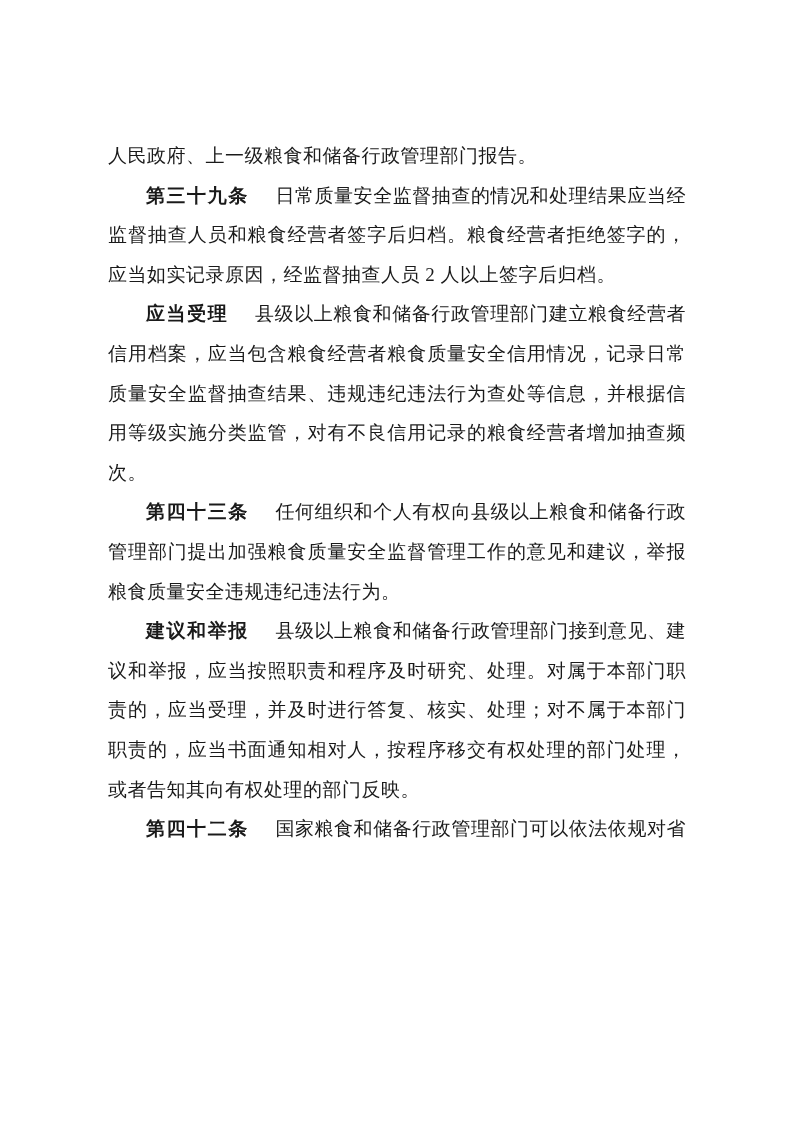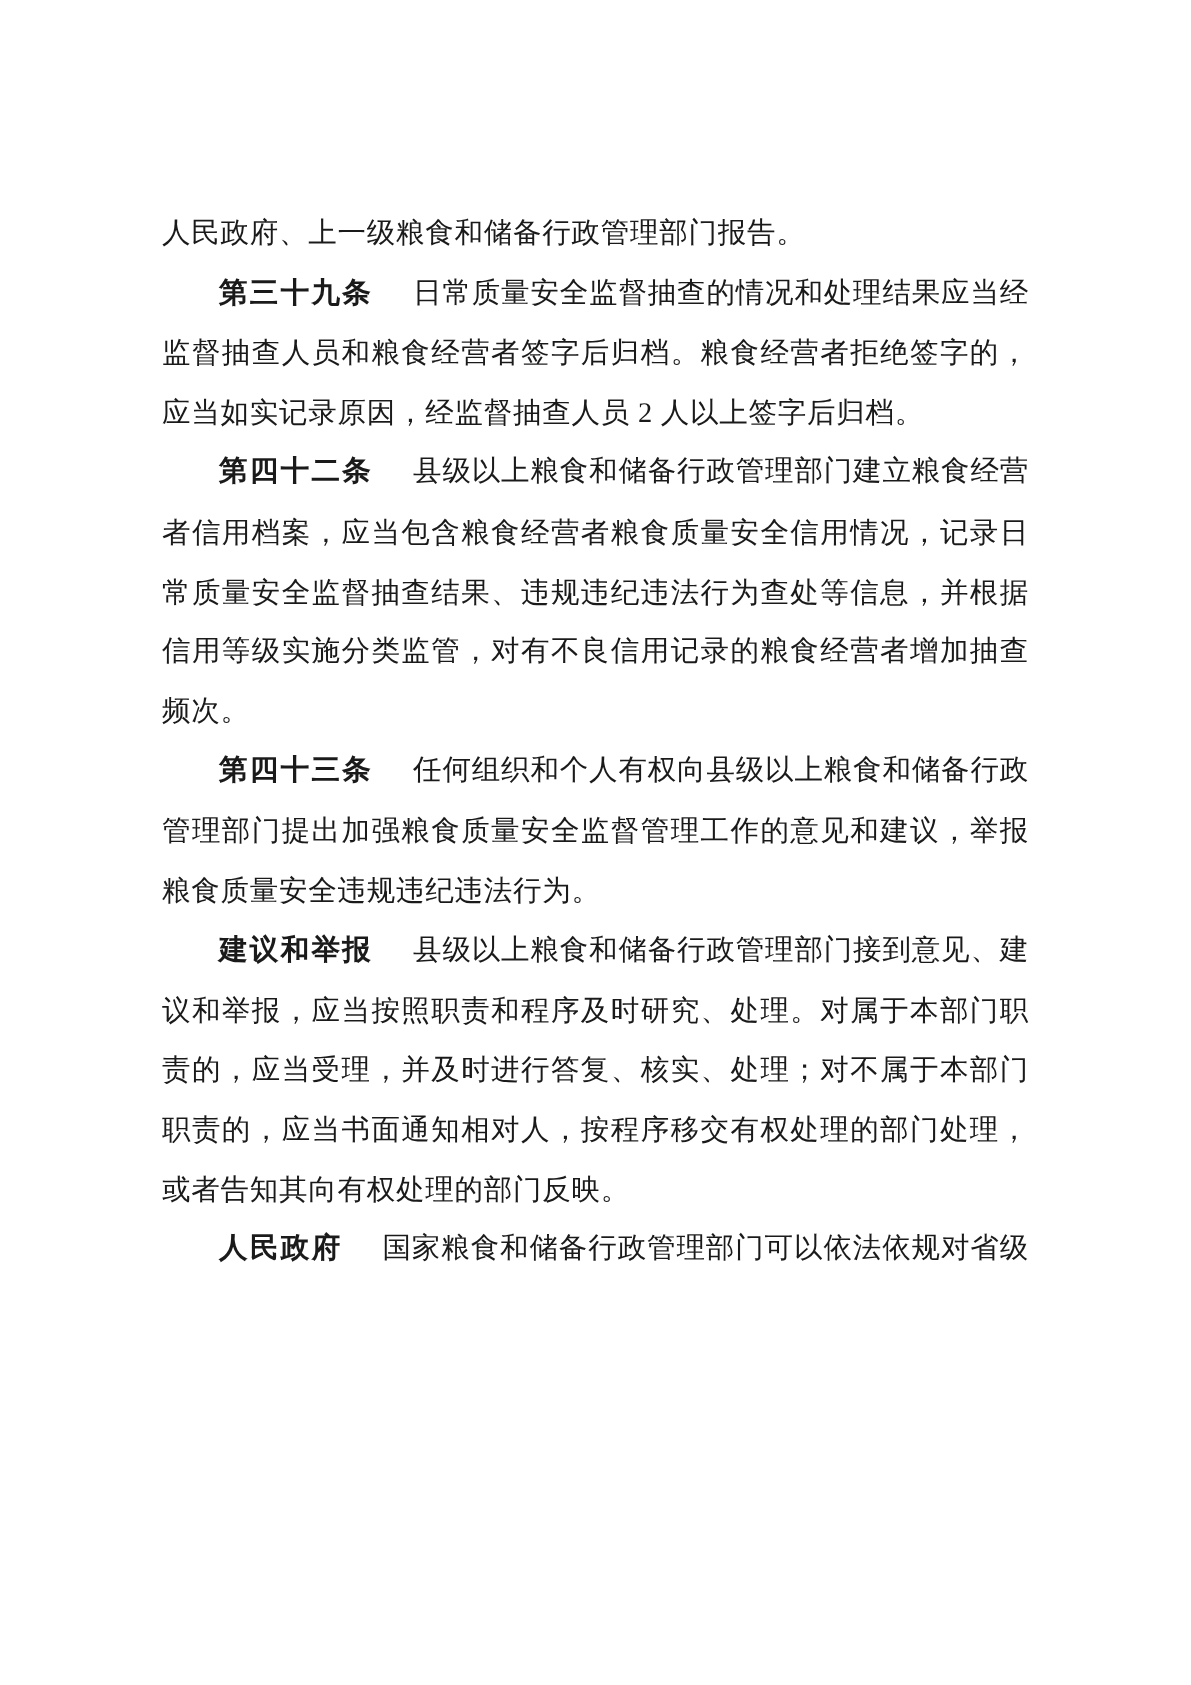--- a/index.html
+++ b/index.html
@@ -29,21 +29,21 @@
       line-height: 39.6px;
       letter-spacing: 0.5px;
       text-align: justify;
       text-indent: 2em;
       word-break: break-all;
     }
     .para.no-indent {
       text-indent: 0;
     }
     .head {
-      font-family: Liberation Mono, monospace;
+      font-family: Liberation Serif, serif;
       font-weight: bold;
       letter-spacing: 1.5px;
       margin-right: 1.4em;
     }
     .footer {
       margin-top: -6px;
       text-align: right;
       padding-right: 12px;
       font-size: 19px;
       line-height: 30px;
@@ -68,33 +68,33 @@
 
     <p class="para no-indent">
       <span>人民政府、上一级粮食和储备行政管理部门报告。</span>
     </p>
 
     <p class="para">
       <b class="head">第三十九条</b><span>日常质量安全监督抽查的情况和处理结果应当经监督抽查人员和粮食经营者签字后归档。粮食经营者拒绝签字的，应当如实记录原因，经监督抽查人员 2 人以上签字后归档。</span>
     </p>
 
     <p class="para">
-      <b class="head">第四十二条</b><span>县级以上粮食和储备行政管理部门建立粮食经营者信用档案，应当包含粮食经营者粮食质量安全信用情况，记录日常质量安全监督抽查结果、违规违纪违法行为查处等信息，并根据信用等级实施分类监管，对有不良信用记录的粮食经营者增加抽查频次。</span>
+      <b class="head">应当受理</b><span>县级以上粮食和储备行政管理部门建立粮食经营者信用档案，应当包含粮食经营者粮食质量安全信用情况，记录日常质量安全监督抽查结果、违规违纪违法行为查处等信息，并根据信用等级实施分类监管，对有不良信用记录的粮食经营者增加抽查频次。</span>
     </p>
 
     <p class="para">
       <b class="head">第四十三条</b><span>任何组织和个人有权向县级以上粮食和储备行政管理部门提出加强粮食质量安全监督管理工作的意见和建议，举报粮食质量安全违规违纪违法行为。</span>
     </p>
 
     <p class="para">
       <b class="head">建议和举报</b><span>县级以上粮食和储备行政管理部门接到意见、建议和举报，应当按照职责和程序及时研究、处理。对属于本部门职责的，应当受理，并及时进行答复、核实、处理；对不属于本部门职责的，应当书面通知相对人，按程序移交有权处理的部门处理，或者告知其向有权处理的部门反映。</span>
     </p>
 
     <p class="para">
-      <b class="head">人民政府</b><span>国家粮食和储备行政管理部门可以依法依规对省级粮食和储备行政管理部门的质量安全监管工作进行年度评估考核，对取得显著成绩的单位和个人进行通报表扬。</span>
+      <b class="head">第四十二条</b><span>国家粮食和储备行政管理部门可以依法依规对省级粮食和储备行政管理部门的质量安全监管工作进行年度评估考核，对取得显著成绩的单位和个人进行通报表扬。</span>
     </p>
 
 
     <div class="footer">
       <span class="dash">—</span><span class="num">13</span><span class="dash">—</span>
     </div>
 
   </div>
 </div>
 

